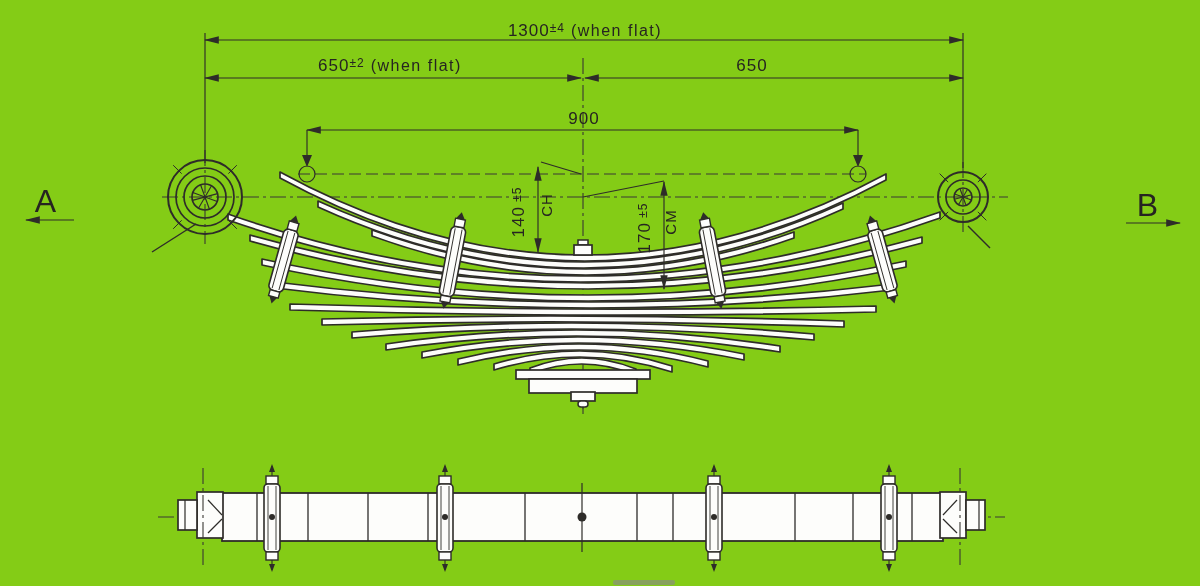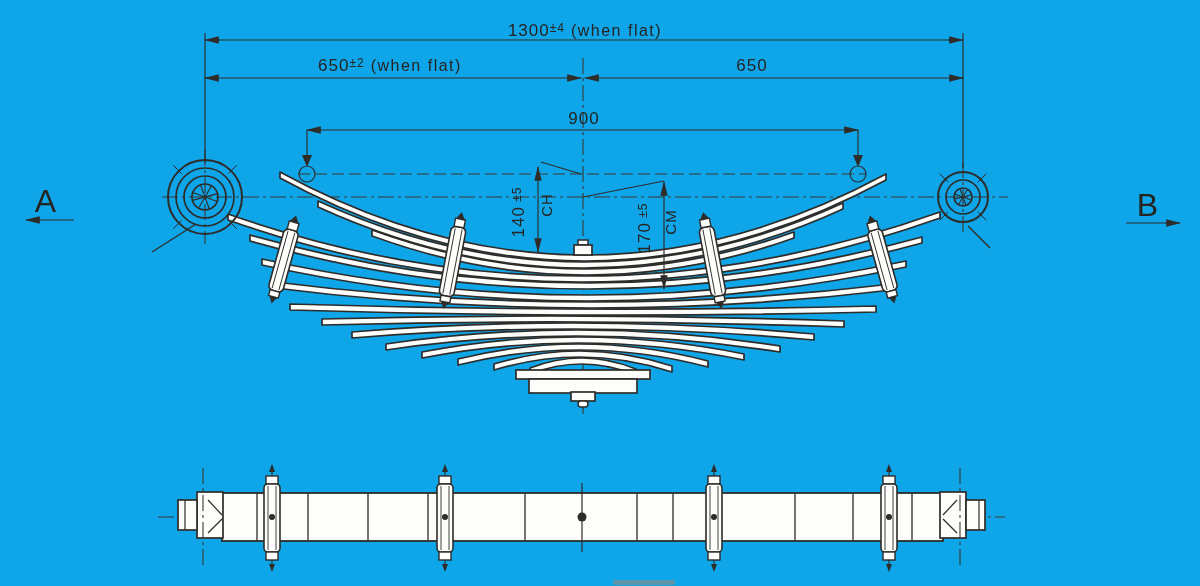--- a/index.html
+++ b/index.html
@@ -1,16 +1,16 @@
 <!DOCTYPE html>
 <html><head>
 <meta charset="utf-8">
 <style>
   html,body{margin:0;padding:0;background:#e8e8e6;}
-  .sheet{position:relative;width:1200px;height:586px;background:#0ea5e9;overflow:hidden;
+  .sheet{position:relative;width:1200px;height:586px;background:#84cc16;overflow:hidden;
          font-family:"Liberation Sans", sans-serif;}
   svg{position:absolute;left:0;top:0;}
   .leaf{fill:#fdfdfb;stroke:#2e2c29;stroke-width:1.7;stroke-linejoin:round;}
   .ink{stroke:#2e2c29;fill:none;}
   .fill-ink{fill:#2e2c29;stroke:none;}
   .paper{fill:#fdfdfb;stroke:#2e2c29;}
   .cl{stroke:#3a3834;stroke-width:1.1;fill:none;stroke-dasharray:16 4 3 4;}
   .dash{stroke:#3a3834;stroke-width:1.2;fill:none;stroke-dasharray:12 5;}
   .dim{stroke:#2e2c29;stroke-width:1.15;fill:none;}
   .lbl{fill:#262421;letter-spacing:1px;}

